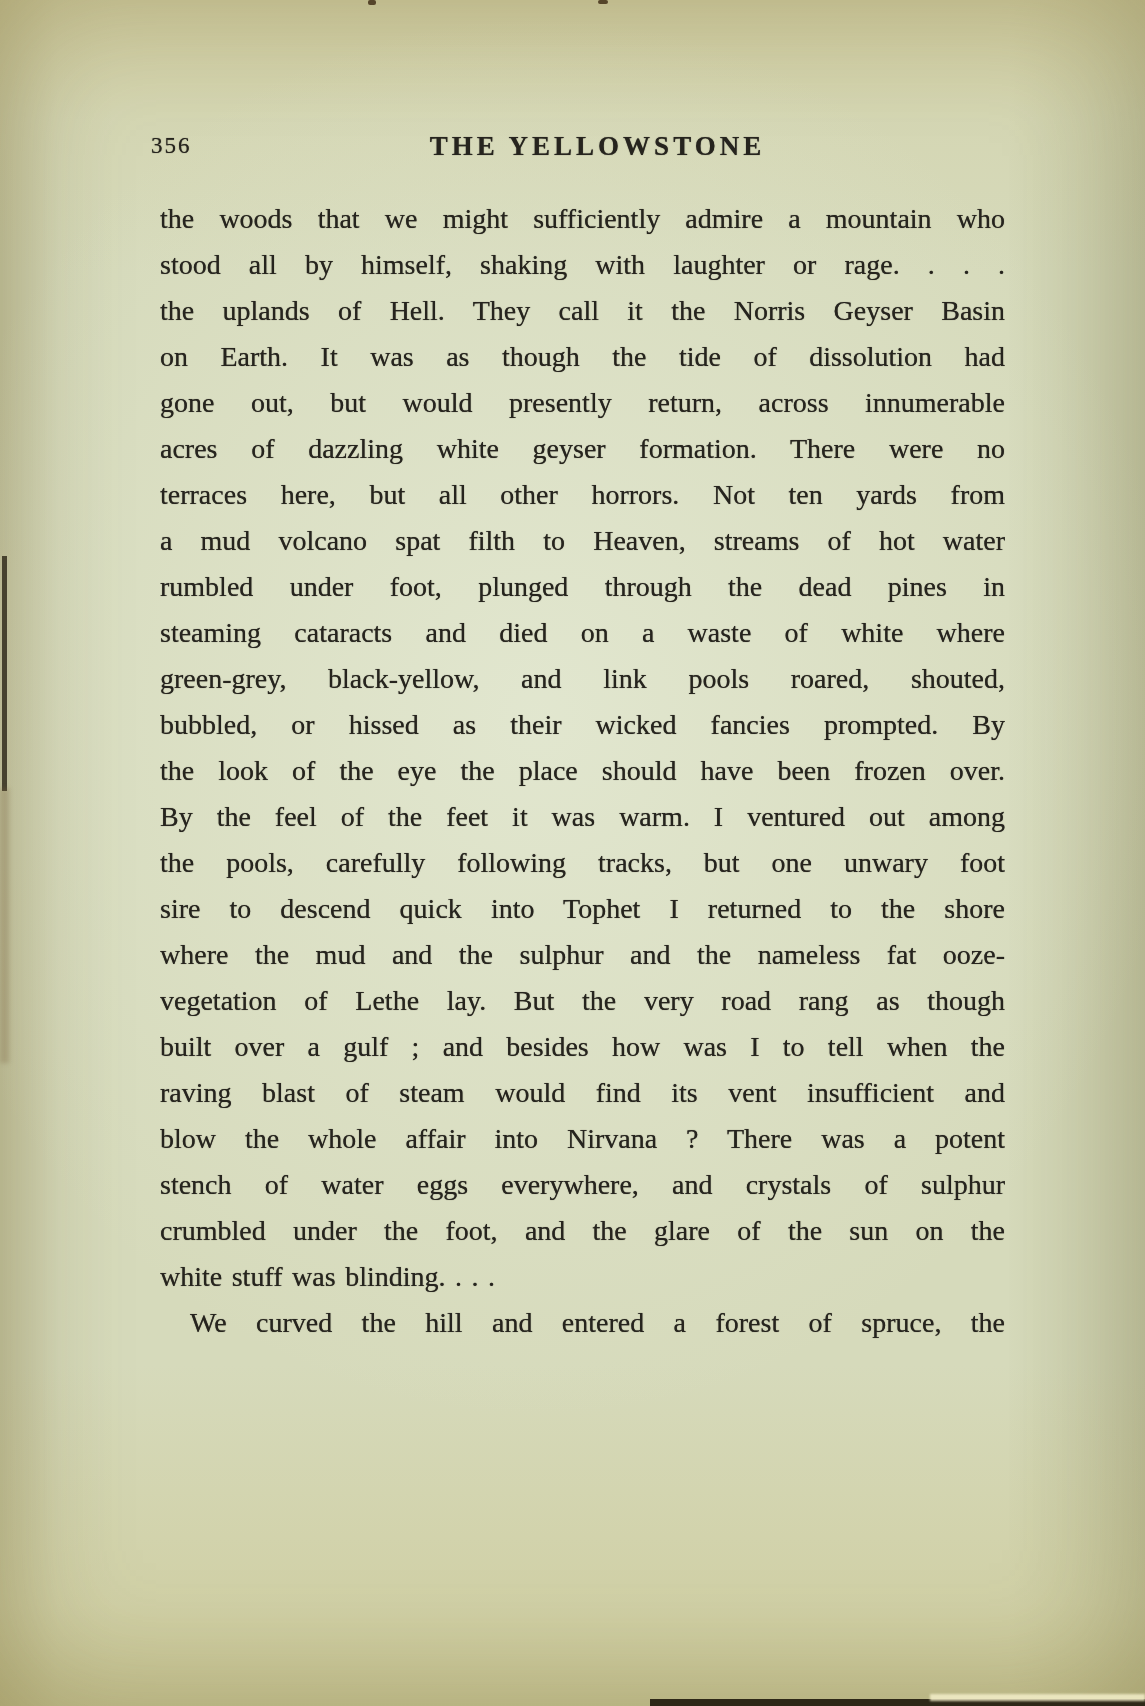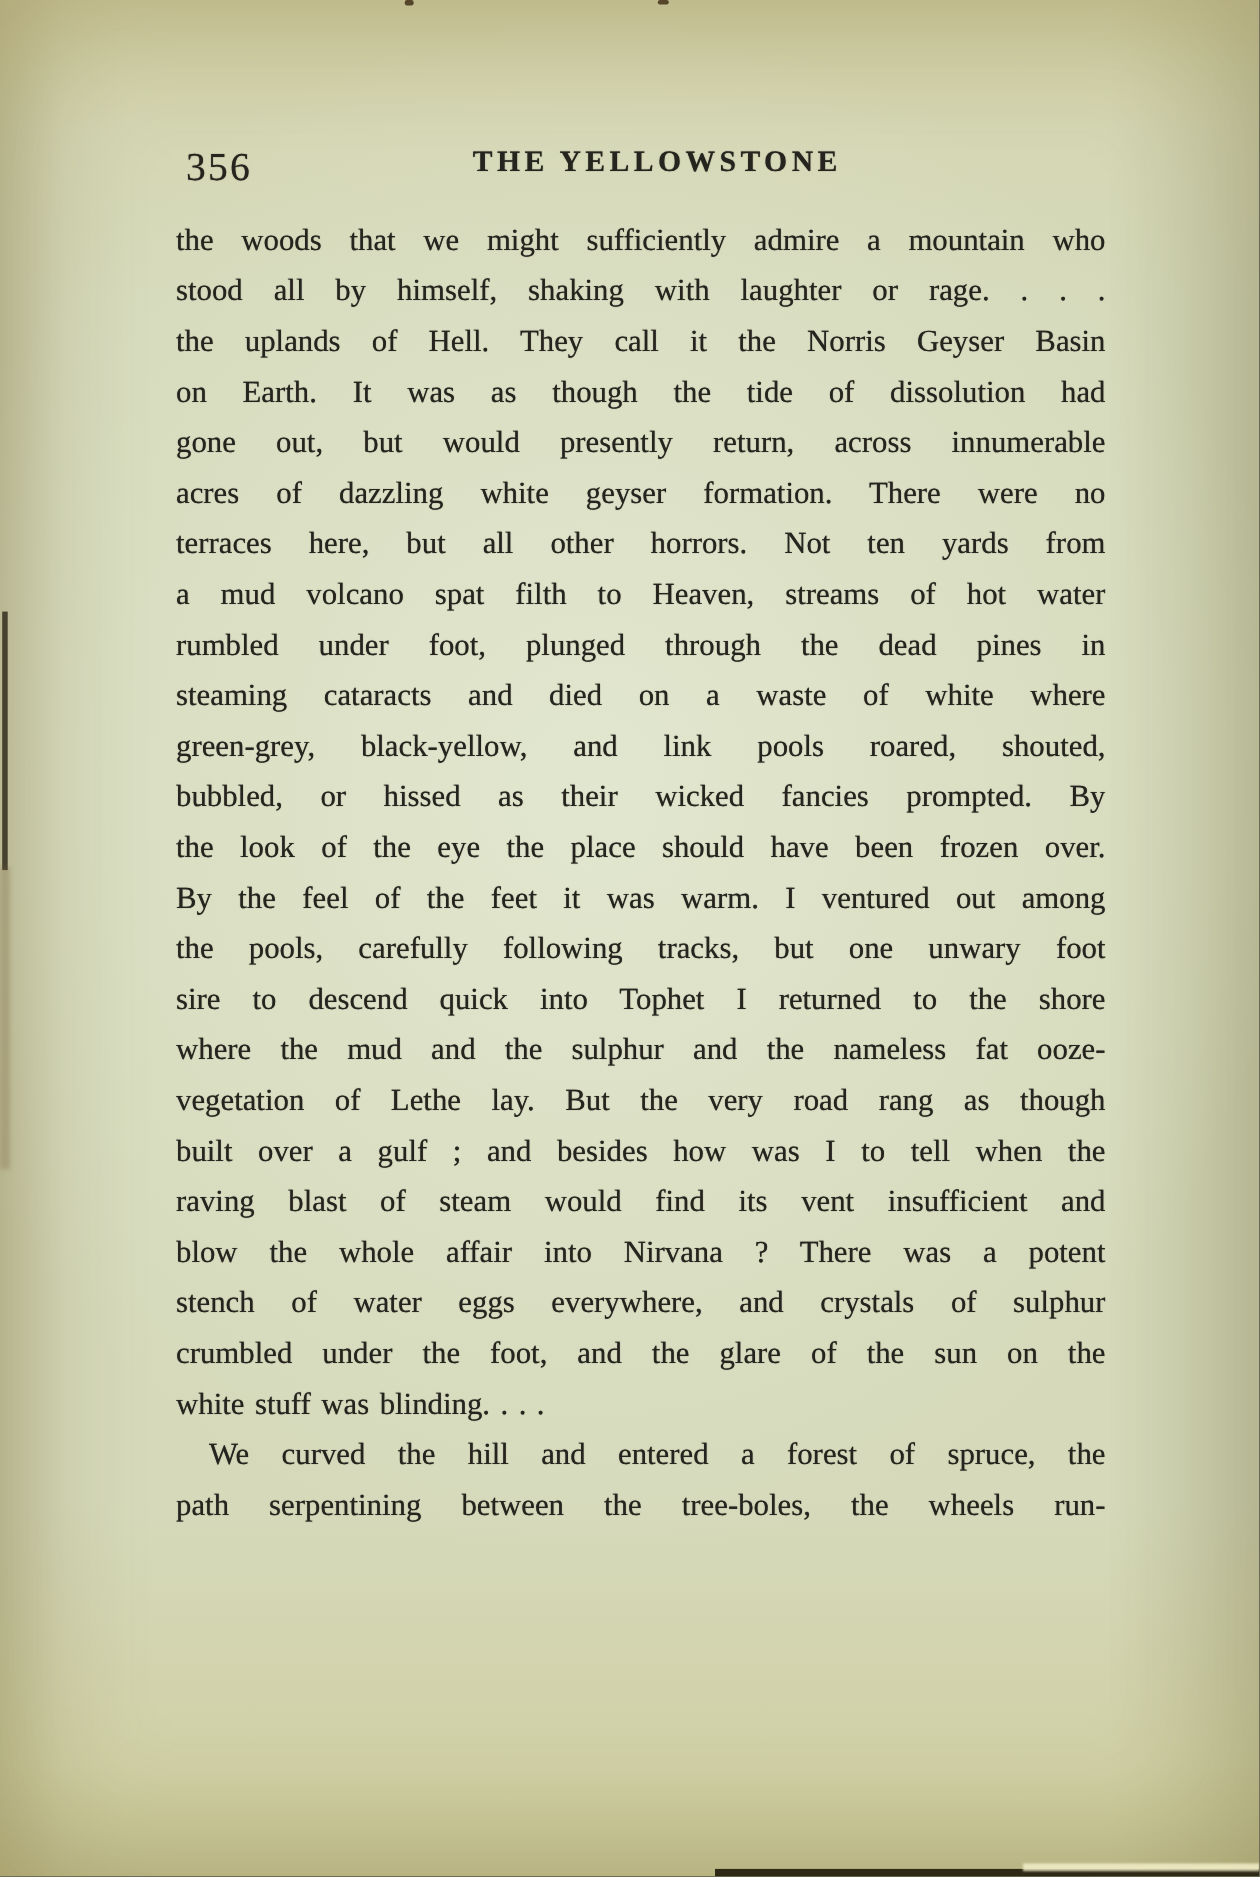--- a/index.html
+++ b/index.html
@@ -12,23 +12,23 @@
       radial-gradient(ellipse 75% 55% at 47% 42%, rgba(226,231,208,0.95), rgba(226,231,208,0) 75%),
       linear-gradient(180deg, rgba(203,192,134,0.55) 0%, rgba(203,192,134,0.14) 7%, rgba(0,0,0,0) 16%, rgba(0,0,0,0) 80%, rgba(198,190,128,0.35) 94%, rgba(186,176,110,0.55) 100%),
       linear-gradient(90deg, rgba(160,148,95,0.32) 0%, rgba(160,148,95,0.06) 5%, rgba(0,0,0,0) 10%, rgba(0,0,0,0) 88%, rgba(148,148,102,0.28) 100%),
       #d6dabb;
     box-shadow: inset 0 0 130px rgba(110,100,55,0.32);
     font-family: "Liberation Serif", serif;
     color: var(--ink, #26241e);
   }
   .page-number {
     position: absolute;
-    left: 169px;
+    left: 151px;
     top: 134px;
-    font-size: 36px;
+    font-size: 23px;
     line-height: 1;
     letter-spacing: 2px;
     text-shadow: 0 0 1px rgba(40,38,30,0.75);
   }
   .running-title {
     position: absolute;
     left: 0; right: 0;
     top: 130px;
     text-align: center;
     transform: translateX(25px);
@@ -115,21 +115,20 @@
       <div class="line justify">sire to descend quick into Tophet I returned to the shore</div>
       <div class="line justify">where the mud and the sulphur and the nameless fat ooze-</div>
       <div class="line justify">vegetation of Lethe lay. But the very road rang as though</div>
       <div class="line justify">built over a gulf ; and besides how was I to tell when the</div>
       <div class="line justify">raving blast of steam would find its vent insufficient and</div>
       <div class="line justify">blow the whole affair into Nirvana ? There was a potent</div>
       <div class="line justify">stench of water eggs everywhere, and crystals of sulphur</div>
       <div class="line justify">crumbled under the foot, and the glare of the sun on the</div>
       <div class="line">white stuff was blinding. . . .</div>
       <div class="line indent justify">We curved the hill and entered a forest of spruce, the</div>
-      <div class="line justify">path serpentining between the tree-boles, the wheels run-</div>
     </div>
 
   <div class="edge-line-left"></div>
   <div class="edge-smudge-left"></div>
   <div class="bottom-strip"></div>
   <div class="bottom-highlight"></div>
   <div class="speck speck-1"></div>
   <div class="speck speck-2"></div>
 </div>
 

